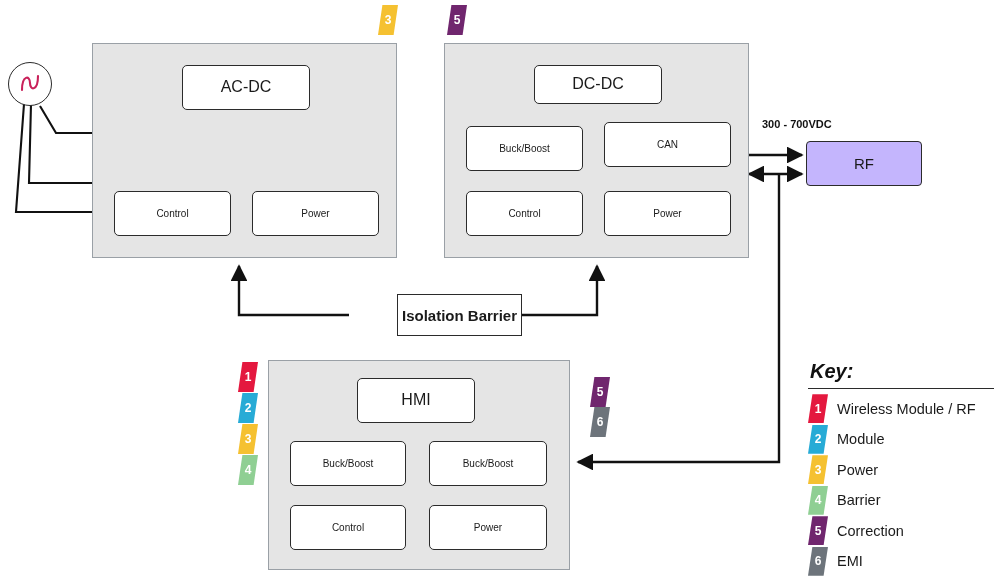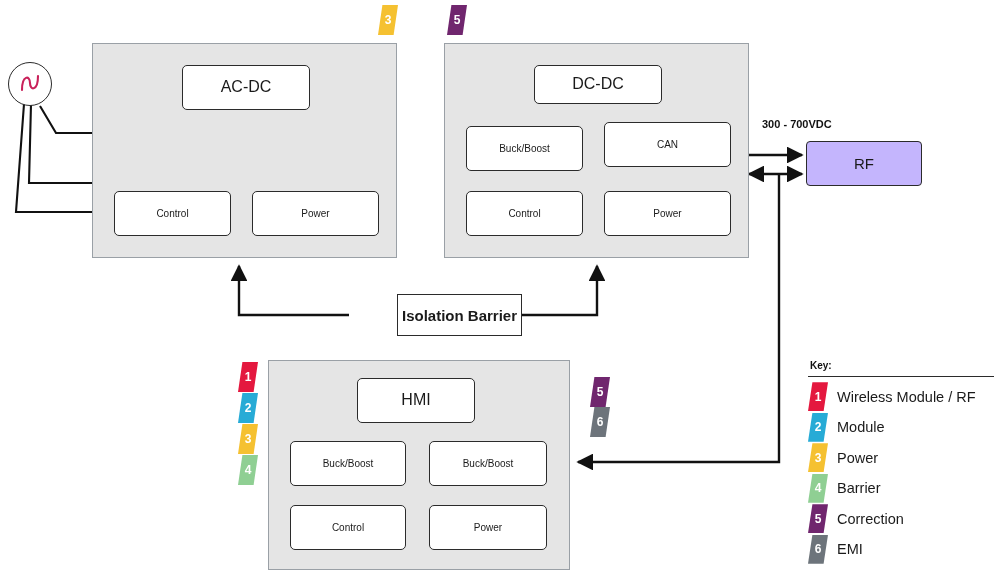--- a/index.html
+++ b/index.html
@@ -125,24 +125,25 @@
   .tag span { transform: translateX(0px); }
 
   
   #key {
     position: absolute;
     left: 808px;
     top: 360px;
     width: 186px;
   }
   #key .key-title {
-    font-size: 10px;
+    font-size: 20px;
     font-weight: 700;
     color: #111111;
     margin: 0 0 5px 2px;
+    font-style: italic;
   }
   #key .key-rule {
     height: 1.4px;
     background: #2b2b2b;
     width: 186px;
     margin-bottom: 4px;
   }
   #key .key-row {
     display: flex;
     align-items: center;

